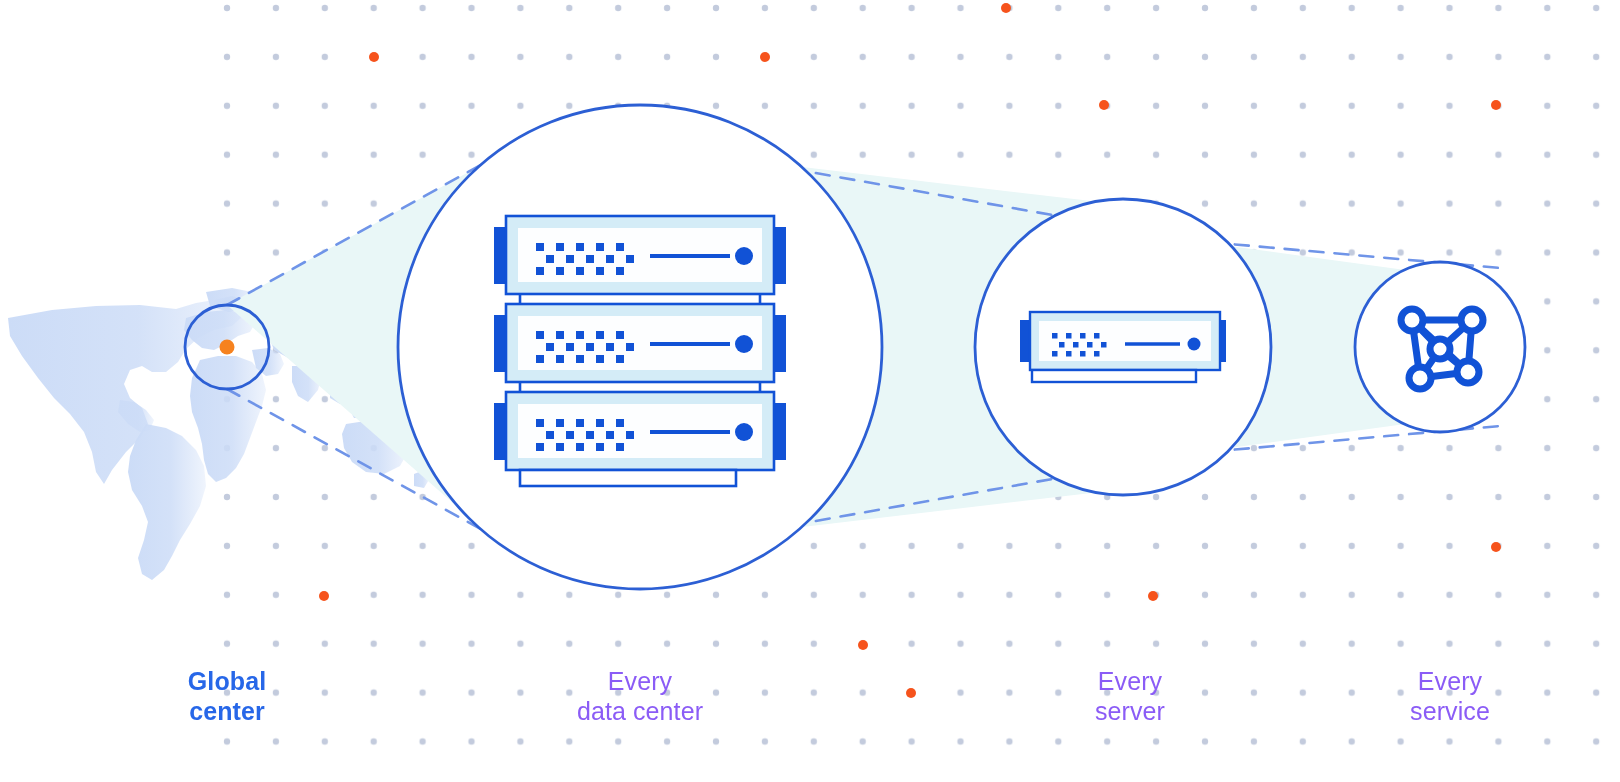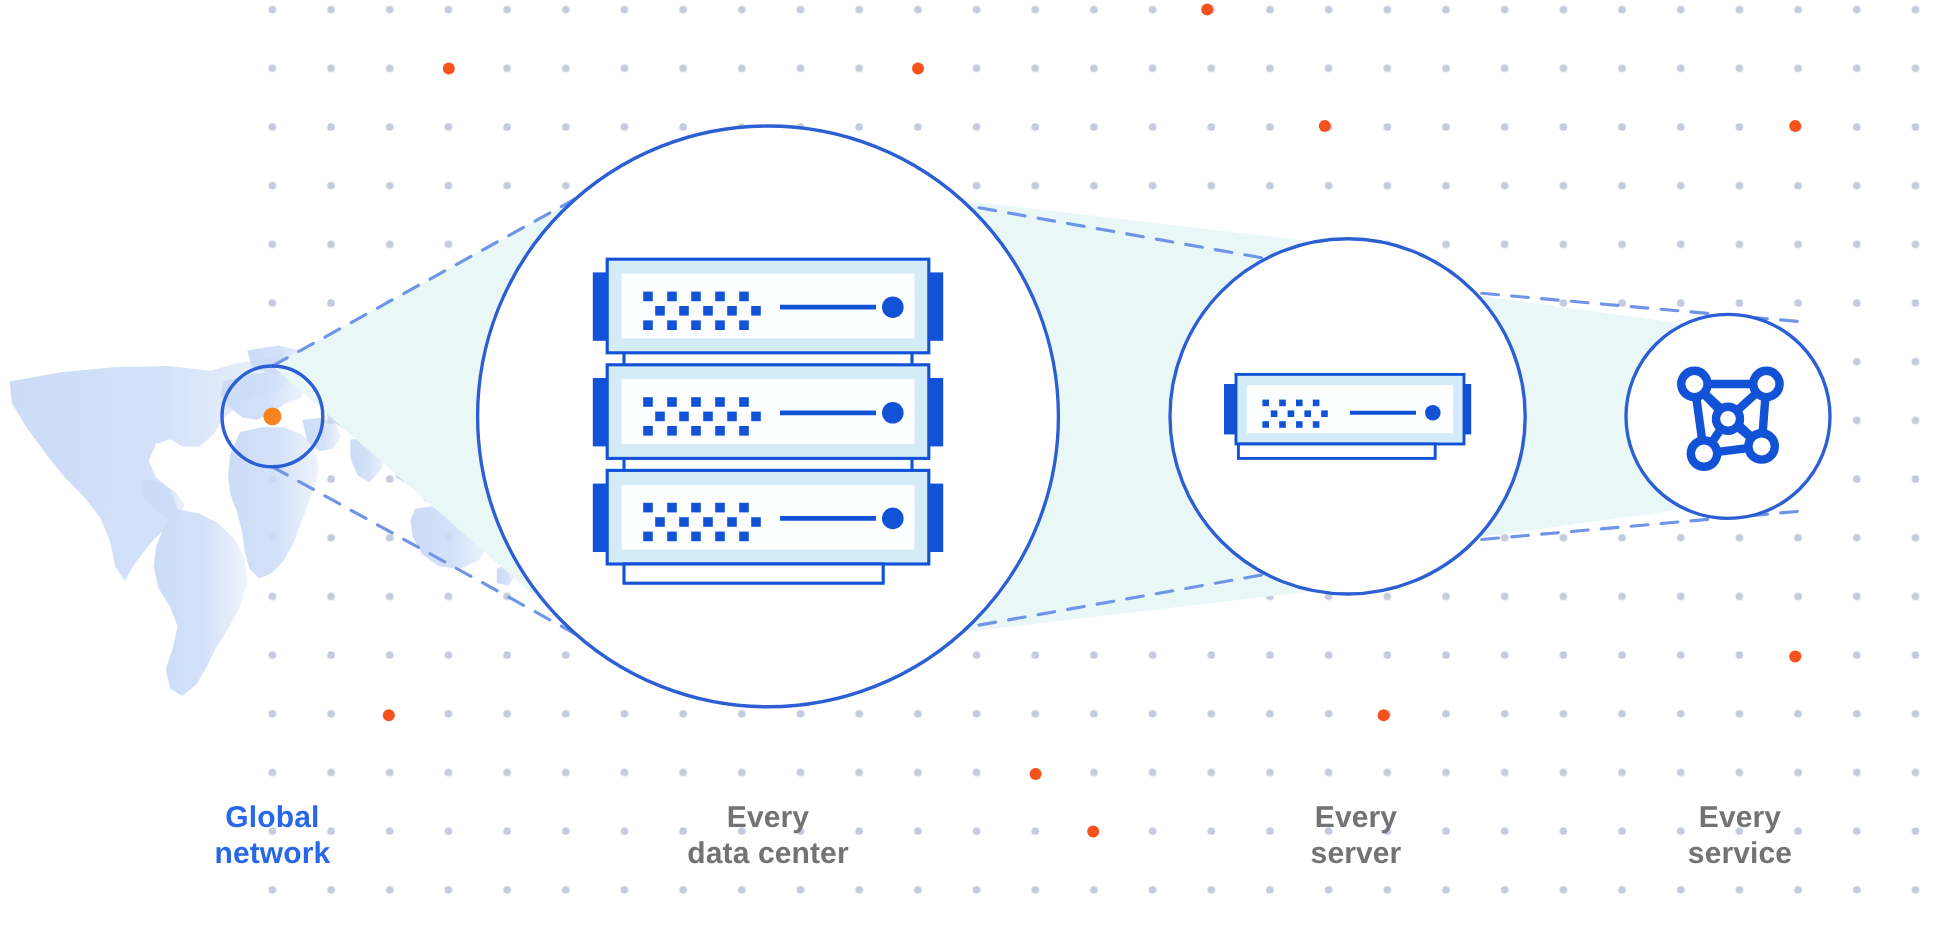--- a/index.html
+++ b/index.html
@@ -24,24 +24,24 @@
     left: 0;
     top: 0;
     width: 1620px;
     height: 782px;
   }
   .label {
     position: absolute;
     text-align: center;
     font-size: 25px;
     line-height: 30px;
-    font-weight: 700;
+    font-weight: 400;
     letter-spacing: 0.1px;
     white-space: pre-line;
-    color: #737373;
+    color: #8b5cf6;
     user-select: none;
   }
   .label.accent {
     font-weight: 700;
     color: #2767e8;
   }
   .label-l1 { left: 97px;  top: 666px; width: 260px; }
   .label-l2 { left: 510px; top: 666px; width: 260px; }
   .label-l3 { left: 1000px; top: 666px; width: 260px; }
   .label-l4 { left: 1320px; top: 666px; width: 260px; }
@@ -291,21 +291,21 @@
       <circle cx="1496" cy="547" r="5"></circle>
       <circle cx="324" cy="596" r="5"></circle>
       <circle cx="1153" cy="596" r="5"></circle>
       <circle cx="863" cy="645" r="5"></circle>
       <circle cx="911" cy="693" r="5"></circle>
     </g>
 
   </svg>
 
   <div class="label accent label-l1">Global
-network</div>
+center</div>
 
   <div class="label label-l2">Every
 data center</div>
 
   <div class="label label-l3">Every
 server</div>
 
   <div class="label label-l4">Every
 service</div>
 

